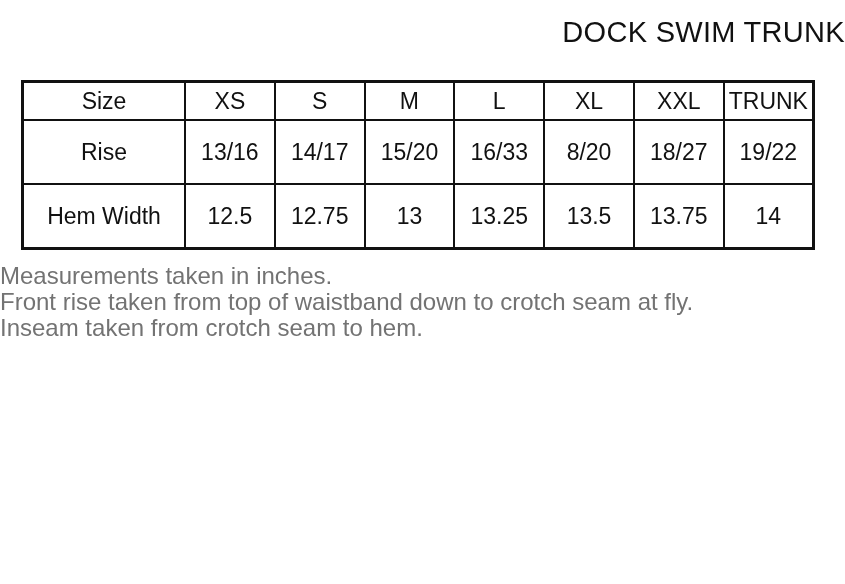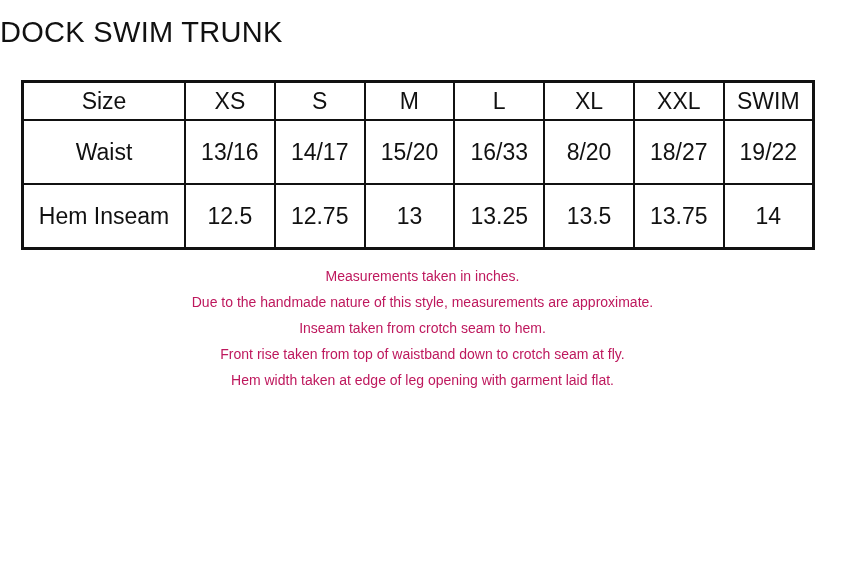--- a/index.html
+++ b/index.html
@@ -14,21 +14,21 @@
     color: #111111;
     overflow: hidden;
   }
   .page {
     width: 845px;
     height: 584px;
     position: relative;
   }
   .title {
     margin: 15px 0 0 0;
-    text-align: left;
+    text-align: right;
     font-size: 29px;
     font-weight: 400;
     letter-spacing: 0.3px;
     line-height: 35px;
     color: #111111;
   }
   table.chart {
     border-collapse: collapse;
     table-layout: fixed;
     width: 794px;
@@ -49,24 +49,23 @@
     height: 36px;
   }
   table.chart tbody td {
     height: 62px;
   }
   table.chart .label-col {
     width: 160px;
   }
   .notes {
     margin-top: 13px;
-    text-align: center;
-    font-size: 14px;
+    font-size: 24px;
     line-height: 26px;
-    color: #be185d;
+    color: #737373;
   }
   .notes p {
     margin: 0;
     padding: 0;
   }
 </style>
 </head>
 <body>
 
 <div class="page">
@@ -76,48 +75,46 @@
   <table class="chart">
     <thead>
       <tr>
           <th class="label-col">Size</th>
           <th>XS</th>
           <th>S</th>
           <th>M</th>
           <th>L</th>
           <th>XL</th>
           <th>XXL</th>
-          <th>SWIM</th>
+          <th>TRUNK</th>
         </tr>
     </thead>
     <tbody>
         <tr>
-          <td class="label-col">Waist</td>
+          <td class="label-col">Rise</td>
           <td>13/16</td>
           <td>14/17</td>
           <td>15/20</td>
           <td>16/33</td>
           <td>8/20</td>
           <td>18/27</td>
           <td>19/22</td>
         </tr>
         <tr>
-          <td class="label-col">Hem Inseam</td>
+          <td class="label-col">Hem Width</td>
           <td>12.5</td>
           <td>12.75</td>
           <td>13</td>
           <td>13.25</td>
           <td>13.5</td>
           <td>13.75</td>
           <td>14</td>
         </tr>
       </tbody>
   </table>
 
   <div class="notes">
     <p>Measurements taken in inches.</p>
-    <p>Due to the handmade nature of this style, measurements are approximate.</p>
+    <p>Front rise taken from top of waistband down to crotch seam at fly.</p>
     <p>Inseam taken from crotch seam to hem.</p>
-    <p>Front rise taken from top of waistband down to crotch seam at fly.</p>
-    <p>Hem width taken at edge of leg opening with garment laid flat.</p>
   </div>
 
 </div>
 
 </body></html>

